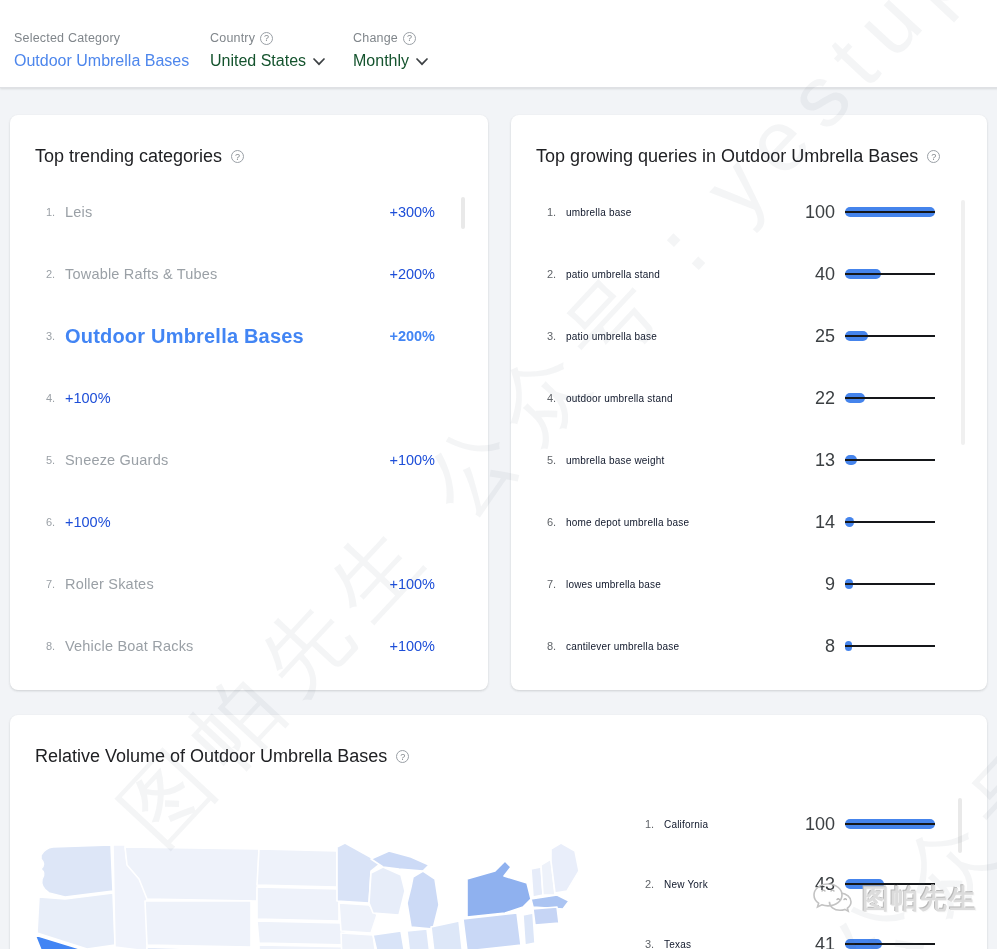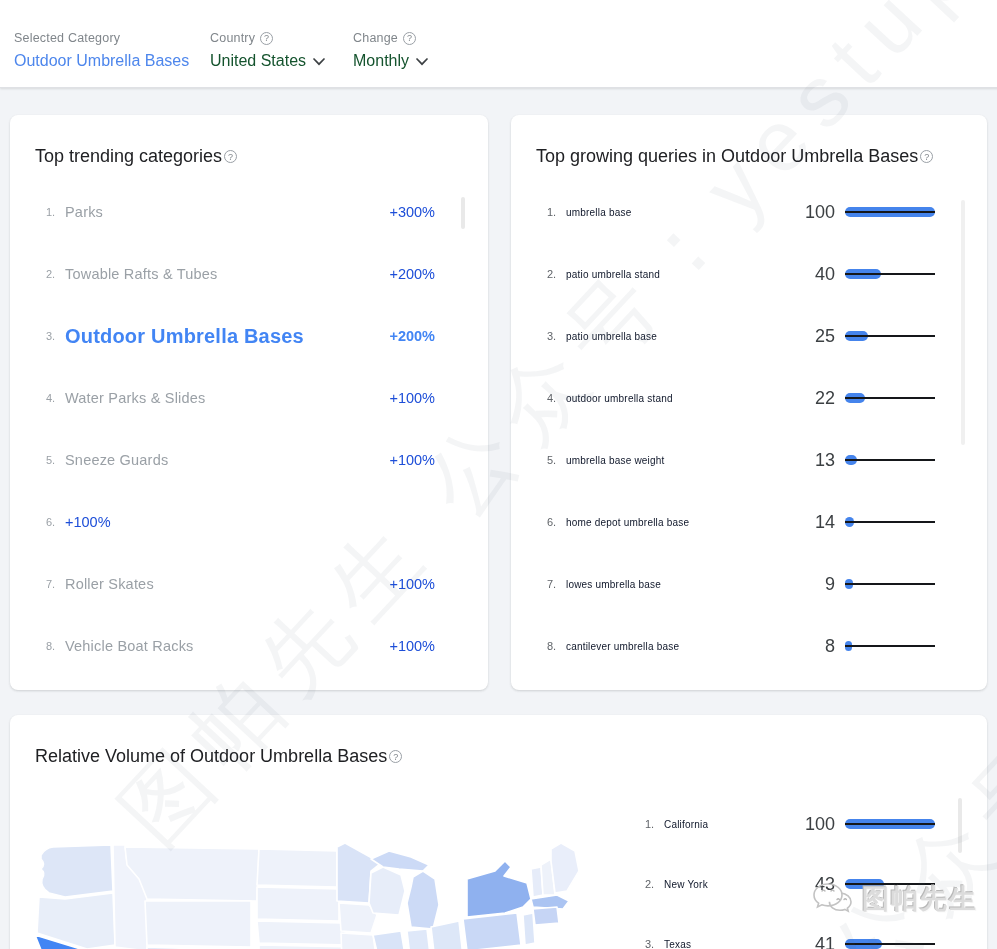--- a/index.html
+++ b/index.html
@@ -16,21 +16,21 @@
   .help{display:inline-flex;align-items:center;justify-content:center;width:13px;height:13px;
         border:1px solid #9aa0a6;border-radius:50%;font-size:9px;color:#80868b;box-sizing:border-box;cursor:pointer;}
   .chev{display:inline-block;margin-top:2px;}
 
   
   .card{position:absolute;background:#fff;border-radius:8px;z-index:1;
         box-shadow:0 1px 2px rgba(60,64,67,.12),0 1px 3px rgba(60,64,67,.08);}
   #card-trending{left:10px;top:115px;width:478px;height:575px;}
   #card-queries{left:511px;top:115px;width:476px;height:575px;}
   #card-volume{left:10px;top:715px;width:977px;height:330px;}
-  .card-title{display:flex;align-items:center;gap:2px;padding:31px 24px 0 25px;
+  .card-title{display:flex;align-items:center;gap:9px;padding:31px 24px 0 25px;
               font-size:18px;color:#202124;}
 
   
   .tlist{margin-top:14px;padding:0 53px 0 36px;}
   .trow{display:flex;align-items:center;height:62px;cursor:pointer;}
   .rank{font-size:11px;color:#9aa0a6;margin-right:5px;min-width:14px;}
   .t-label{font-size:14.5px;color:#9aa0a6;flex:1 1 auto;letter-spacing:.2px;}
   .t-pct{font-size:14.5px;color:#1d4ed8;}
   .trow.row-highlight .t-label{color:#4285f4;font-weight:700;font-size:20px;}
   .trow.row-highlight .t-pct{color:#4285f4;font-weight:700;}
@@ -108,36 +108,35 @@
 
   <div class="card" id="card-trending">
     <div class="card-title">
       <span>Top trending categories</span>
       <span class="help">?</span>
     </div>
     <div class="tlist">
 
     <div class="trow">
           <span class="rank">1.</span>
-          <span class="t-label">Parks</span>
+          <span class="t-label">Leis</span>
           <span class="t-pct">+300%</span>
         </div>
         <div class="trow">
           <span class="rank">2.</span>
           <span class="t-label">Towable Rafts &amp; Tubes</span>
           <span class="t-pct">+200%</span>
         </div>
         <div class="trow row-highlight">
           <span class="rank">3.</span>
           <span class="t-label">Outdoor Umbrella Bases</span>
           <span class="t-pct">+200%</span>
         </div>
         <div class="trow">
           <span class="rank">4.</span>
-          <span class="t-label">Water Parks &amp; Slides</span>
           <span class="t-pct">+100%</span>
         </div>
         <div class="trow">
           <span class="rank">5.</span>
           <span class="t-label">Sneeze Guards</span>
           <span class="t-pct">+100%</span>
         </div>
         <div class="trow">
           <span class="rank">6.</span>
           <span class="t-pct">+100%</span>

